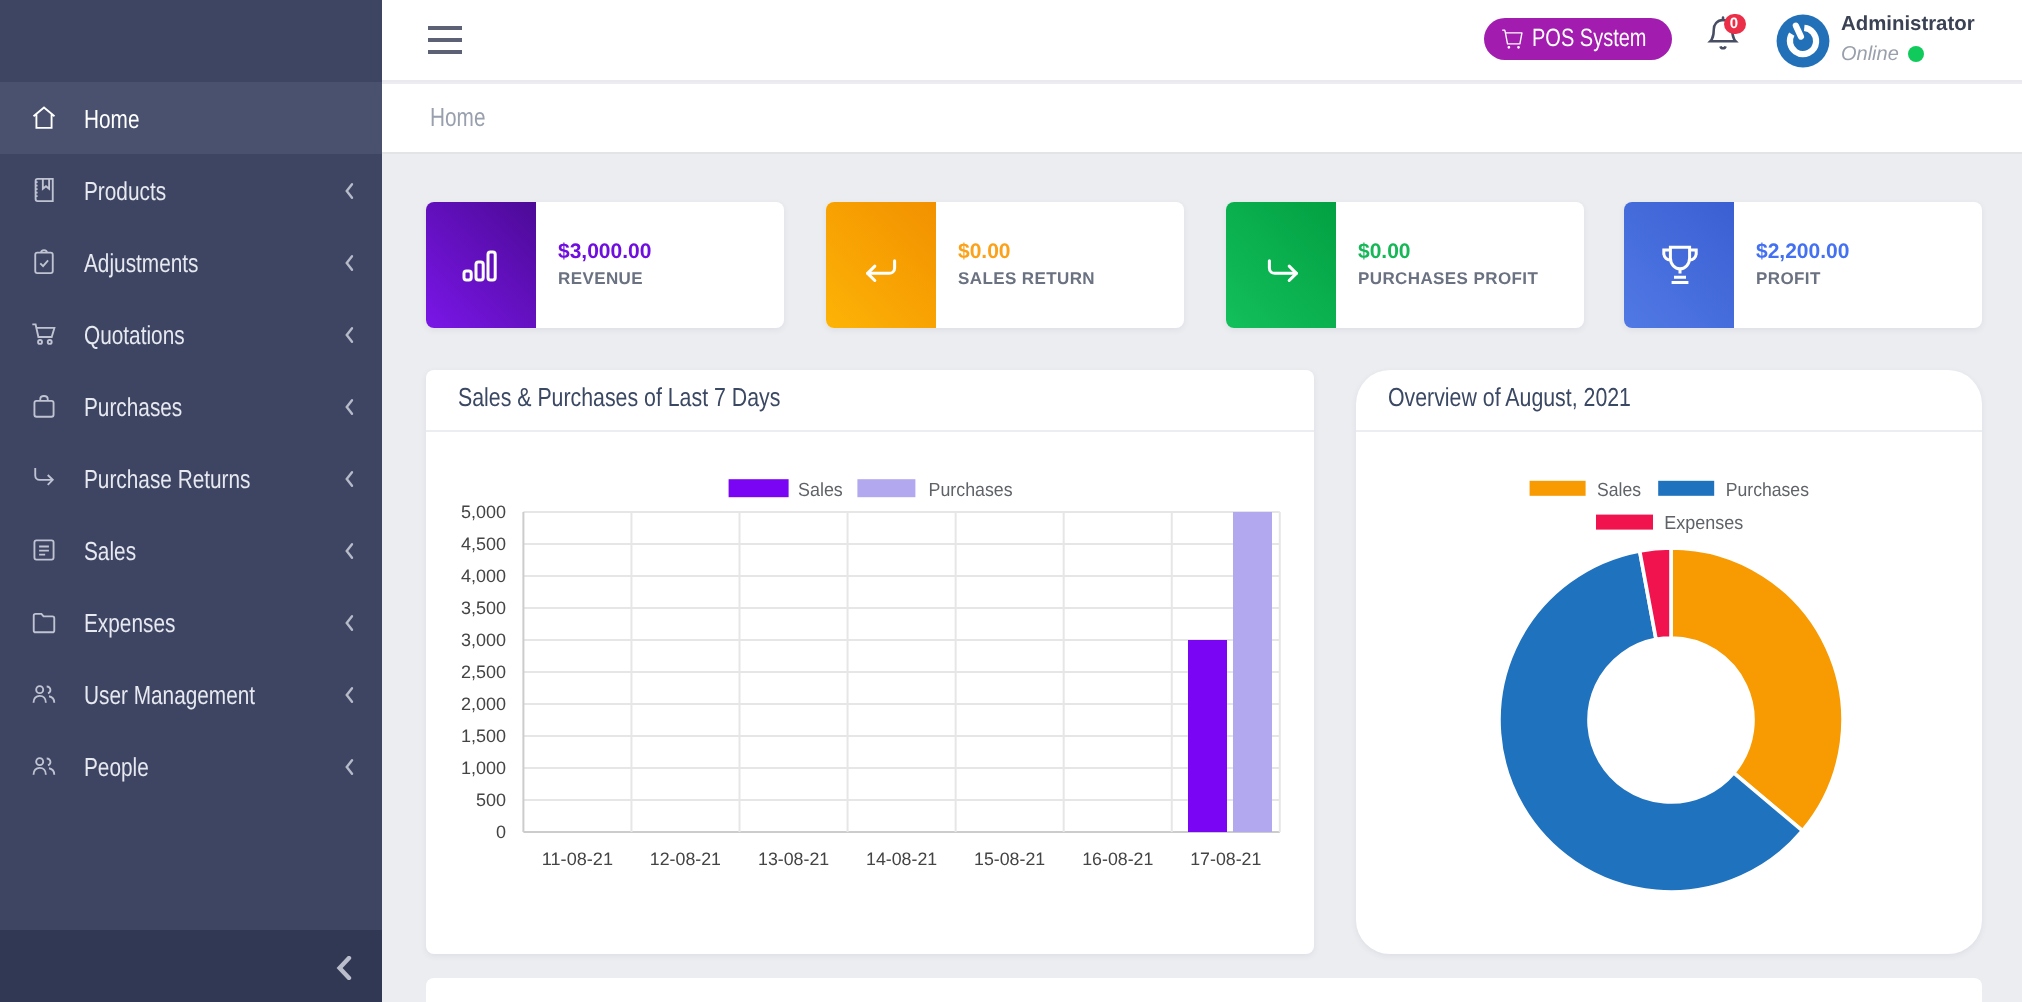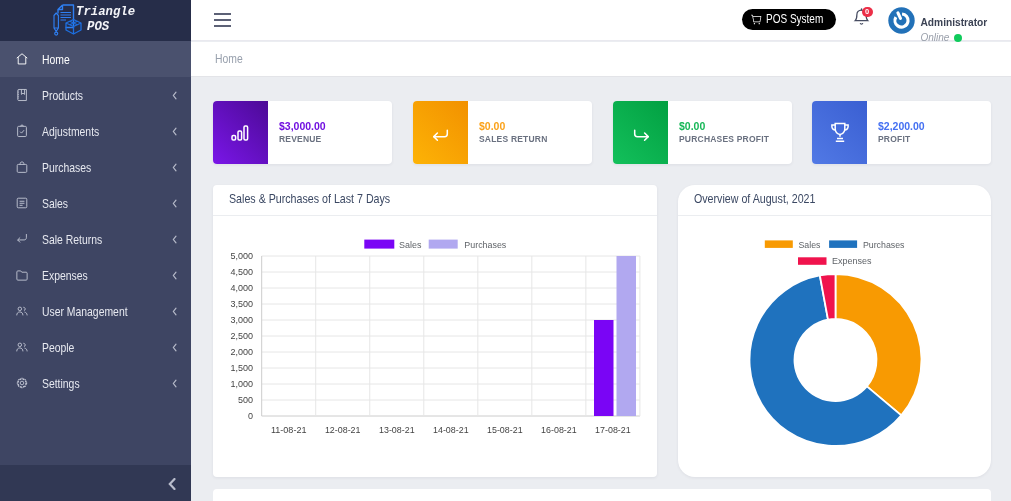--- a/index.html
+++ b/index.html
@@ -19,27 +19,27 @@
 .mi .ic { position:absolute; left:15px; top:11px; width:14px; height:14px; }
 .mi .lbl { position:absolute; left:42px; top:11px; }
 .mi .chev { position:absolute; right:14px; top:14px; width:5px; height:9px; }
 #sfoot { position:absolute; left:0; top:465px; width:191px; height:36px; background:#313854; }
 #sfoot svg { position:absolute; right:15px; top:13px; }
 
 
 #header { position:absolute; left:191px; top:0; width:820px; height:41px; background:#fff; border-bottom:1px solid #e9e9ef; }
 #burger { position:absolute; left:22.5px; top:13px; width:17px; height:14px; }
 #burger span { display:block; height:1.5px; background:#5c6176; margin-bottom:4.5px; }
-#posbtn { position:absolute; left:550.5px; top:8.5px; width:94px; height:21px; background:#000000; border-radius:10.5px; color:#fff; }
+#posbtn { position:absolute; left:550.5px; top:8.5px; width:94px; height:21px; background:#a21caf; border-radius:10.5px; color:#fff; }
 #posbtn svg { position:absolute; left:9.5px; top:5px; }
 #posbtn .bt { position:absolute; left:24.5px; top:3.5px; font-size:12.5px; }
 #bell { position:absolute; left:662px; top:7px; }
 #badge { position:absolute; left:670.5px; top:6.5px; width:11px; height:10.5px; background:#ec2f48; border-radius:6px; color:#fff; font-weight:bold; text-align:center; line-height:10.5px; font-size:7.5px; }
 #avatar { position:absolute; left:696.5px; top:6.5px; }
-#uname { position:absolute; left:729.5px; top:5px;margin-top:10px; }
+#uname { position:absolute; left:729.5px; top:5px; }
 #uname .n { font-size:10.2px; font-weight:bold; color:#3b4254; line-height:16px; }
 #uname .o { font-size:10px; font-style:italic; color:#9aa0ab; line-height:14px; }
 #uname .dot { display:inline-block; width:8px; height:8px; border-radius:4px; background:#10cb5c; vertical-align:-1px; margin-left:5px; }
 
 
 #crumb { position:absolute; left:191px; top:42px; width:820px; height:35px; background:#fff; border-bottom:1px solid #e3e4e8; }
 #crumb .t { position:absolute; left:24px; top:8.5px; font-size:13px; color:#98a0ad; }
 
 
 .stat { position:absolute; top:101px; width:179px; height:63px; background:#fff; border-radius:4px; box-shadow:0 1px 3px rgba(60,70,90,.08); }
@@ -61,37 +61,20 @@
 .card .hd { position:absolute; left:0; top:0; right:0; height:31px; border-bottom:1px solid #ebedf0; }
 .card .hd .cx { position:absolute; left:15.5px; top:6px; font-size:13px; color:#3b4863; transform:scaleX(0.82); }
 .card svg.body { position:absolute; left:0; top:31px; }
 
 #strip { position:absolute; left:213px; top:489px; width:778px; height:12px; background:#fff; border-radius:4px 4px 0 0; }
 </style>
 </head>
 <body>
 
 <div id="sidebar">
-  <div id="logo">
-    <svg class="mark" width="33" height="34" viewBox="0 0 33 34">
-      <g fill="none" stroke="#2e7ff2" stroke-width="1.4" stroke-linejoin="round">
-        <path d="M10.5 2 L21.5 2 L21.5 24.5 L13.5 24.5"></path>
-        <path d="M10.5 2 L6 6.5 L6 10.5 M10.5 2 L10.5 6.5 L6 6.5"></path>
-        <path d="M8.5 9.5 L19 9.5 M8.5 12 L19 12 M8.5 14.5 L19 14.5 M8.5 17 L14 17" stroke-width="1.1"></path>
-        <path d="M2 12.5 L4.2 10 L6.4 12.5 L6.4 25 L4.2 28.5 L2 25 Z M2 25 L6.4 25" stroke-width="1.15"></path>
-        <circle cx="4.2" cy="30.6" r="1.5" stroke-width="1.15"></circle>
-        <path d="M14 20 L21.5 16.5 L29 20 L29 27 L21.5 31 L14 27 Z M14 20 L21.5 23.5 L29 20 M21.5 23.5 L21.5 31" stroke="#1d6fe0" stroke-width="1.3"></path>
-        <path d="M17.7 18.2 L25.4 21.8 M25.4 18.2 L17.7 21.8" stroke="#1d6fe0" stroke-width="1.1"></path>
-      </g>
-    </svg>
-    <div class="lt">
-        <div>Triangle</div>
-        <div class="l2">POS</div>
-      </div>
-  </div>
   <div class="menu" id="menu">
       <div class="mi active">
     <svg class="ic" viewBox="0 0 24 24" fill="none" stroke="#ffffff" stroke-width="1.6" style="color:#ffffff">
           <path d="M3 10.5 L12 3 L21 10.5 M5.5 8.8 L5.5 20.5 L18.5 20.5 L18.5 8.8" fill="none"></path>
         </svg>
     <span class="lbl cx">Home</span>
 
   </div>
       <div class="mi">
     <svg class="ic" viewBox="0 0 24 24" fill="none" stroke="#c0c4d2" stroke-width="1.6" style="color:#c0c4d2">
@@ -110,44 +93,55 @@
           <path d="M9.5 4 C9.5 2.6 10.5 1.8 12 1.8 C13.5 1.8 14.5 2.6 14.5 4" fill="none"></path>
           <path d="M8.8 13.2 L11.2 15.6 L15.5 10.6" fill="none"></path>
         </svg>
     <span class="lbl cx">Adjustments</span>
     <svg class="chev" viewBox="0 0 6 12">
           <path d="M5 1.5 L1.5 6 L5 10.5" fill="none" stroke="#b6bac9" stroke-width="1.6" stroke-linecap="round"></path>
         </svg>
   </div>
       <div class="mi">
     <svg class="ic" viewBox="0 0 24 24" fill="none" stroke="#c0c4d2" stroke-width="1.6" style="color:#c0c4d2">
+          <path d="M2 3.8 L4.8 3.8 L7.2 14.6 L18.6 14.6 L20.9 6.8 L5.7 6.8" fill="none"></path>
+          <circle cx="8.6" cy="18.8" r="1.7" fill="none"></circle>
+          <circle cx="16.9" cy="18.8" r="1.7" fill="none"></circle>
+        </svg>
+    <span class="lbl cx">Quotations</span>
+    <svg class="chev" viewBox="0 0 6 12">
+          <path d="M5 1.5 L1.5 6 L5 10.5" fill="none" stroke="#b6bac9" stroke-width="1.6" stroke-linecap="round"></path>
+        </svg>
+  </div>
+      <div class="mi">
+    <svg class="ic" viewBox="0 0 24 24" fill="none" stroke="#c0c4d2" stroke-width="1.6" style="color:#c0c4d2">
           <rect x="3.8" y="7.6" width="16.4" height="13.6" rx="1.8" fill="none"></rect>
           <path d="M8.8 7.6 L8.8 6.2 C8.8 4.6 9.9 3.4 12 3.4 C14.1 3.4 15.2 4.6 15.2 6.2 L15.2 7.6" fill="none"></path>
         </svg>
     <span class="lbl cx">Purchases</span>
     <svg class="chev" viewBox="0 0 6 12">
           <path d="M5 1.5 L1.5 6 L5 10.5" fill="none" stroke="#b6bac9" stroke-width="1.6" stroke-linecap="round"></path>
         </svg>
   </div>
       <div class="mi">
     <svg class="ic" viewBox="0 0 24 24" fill="none" stroke="#c0c4d2" stroke-width="1.6" style="color:#c0c4d2">
+          <path d="M4.5 3.5 L4.5 9.8 C4.5 12 6.1 13.6 8.3 13.6 L19.5 13.6" fill="none"></path>
+          <path d="M15.2 9.4 L19.5 13.6 L15.2 17.9" fill="none"></path>
+        </svg>
+    <span class="lbl cx">Purchase Returns</span>
+    <svg class="chev" viewBox="0 0 6 12">
+          <path d="M5 1.5 L1.5 6 L5 10.5" fill="none" stroke="#b6bac9" stroke-width="1.6" stroke-linecap="round"></path>
+        </svg>
+  </div>
+      <div class="mi">
+    <svg class="ic" viewBox="0 0 24 24" fill="none" stroke="#c0c4d2" stroke-width="1.6" style="color:#c0c4d2">
           <rect x="3.8" y="3.8" width="16.4" height="16.4" rx="1.8" fill="none"></rect>
           <path d="M7.8 9 L16.2 9 M7.8 12.5 L16.2 12.5 M7.8 16 L13 16" fill="none"></path>
         </svg>
     <span class="lbl cx">Sales</span>
-    <svg class="chev" viewBox="0 0 6 12">
-          <path d="M5 1.5 L1.5 6 L5 10.5" fill="none" stroke="#b6bac9" stroke-width="1.6" stroke-linecap="round"></path>
-        </svg>
-  </div>
-      <div class="mi">
-    <svg class="ic" viewBox="0 0 24 24" fill="none" stroke="#c0c4d2" stroke-width="1.6" style="color:#c0c4d2">
-          <path d="M19.5 3.5 L19.5 9.8 C19.5 12 17.9 13.6 15.7 13.6 L4.5 13.6" fill="none"></path>
-          <path d="M8.8 9.4 L4.5 13.6 L8.8 17.9" fill="none"></path>
-        </svg>
-    <span class="lbl cx">Sale Returns</span>
     <svg class="chev" viewBox="0 0 6 12">
           <path d="M5 1.5 L1.5 6 L5 10.5" fill="none" stroke="#b6bac9" stroke-width="1.6" stroke-linecap="round"></path>
         </svg>
   </div>
       <div class="mi">
     <svg class="ic" viewBox="0 0 24 24" fill="none" stroke="#c0c4d2" stroke-width="1.6" style="color:#c0c4d2">
           <path d="M3.2 6.8 L3.2 19.2 C3.2 20 3.9 20.8 4.8 20.8 L19.2 20.8 C20.1 20.8 20.8 20 20.8 19.2 L20.8 8.8 C20.8 8 20.1 7.2 19.2 7.2 L11.6 7.2 L9.8 5 L4.8 5 C4 5 3.2 5.8 3.2 6.6 Z" fill="none"></path>
         </svg>
     <span class="lbl cx">Expenses</span>
     <svg class="chev" viewBox="0 0 6 12">
@@ -167,31 +161,20 @@
         </svg>
   </div>
       <div class="mi">
     <svg class="ic" viewBox="0 0 24 24" fill="none" stroke="#c0c4d2" stroke-width="1.6" style="color:#c0c4d2">
           <circle cx="8.3" cy="8.3" r="3" fill="none"></circle>
           <path d="M3 19.5 C3 15.8 5.2 13.6 8.3 13.6 C11.4 13.6 13.6 15.8 13.6 19.5" fill="none"></path>
           <path d="M14.3 5.6 C16.1 5.6 17.5 6.9 17.5 8.6 C17.5 10 16.6 11 15.4 11.4" fill="none"></path>
           <path d="M16.3 13.9 C19 14.4 20.8 16.4 20.8 19.5" fill="none"></path>
         </svg>
     <span class="lbl cx">People</span>
-    <svg class="chev" viewBox="0 0 6 12">
-          <path d="M5 1.5 L1.5 6 L5 10.5" fill="none" stroke="#b6bac9" stroke-width="1.6" stroke-linecap="round"></path>
-        </svg>
-  </div>
-      <div class="mi">
-    <svg class="ic" viewBox="0 0 24 24" fill="none" stroke="#c0c4d2" stroke-width="1.6" style="color:#c0c4d2">
-          <circle cx="12" cy="12" r="3.1" fill="none"></circle>
-          <path d="M12 2.2 L13.5 4.9 L10.5 4.9 Z M12 21.8 L13.5 19.1 L10.5 19.1 Z M2.2 12 L4.9 10.5 L4.9 13.5 Z M21.8 12 L19.1 10.5 L19.1 13.5 Z M5.1 5.1 L8 6.1 L6.1 8 Z M18.9 18.9 L16 17.9 L17.9 16 Z M18.9 5.1 L17.9 8 L16 6.1 Z M5.1 18.9 L6.1 16 L8 17.9 Z" fill="currentColor" stroke="none"></path>
-          <circle cx="12" cy="12" r="7.1" fill="none" stroke-width="2.6" stroke-dasharray="3.4 2.2"></circle>
-        </svg>
-    <span class="lbl cx">Settings</span>
     <svg class="chev" viewBox="0 0 6 12">
           <path d="M5 1.5 L1.5 6 L5 10.5" fill="none" stroke="#b6bac9" stroke-width="1.6" stroke-linecap="round"></path>
         </svg>
   </div>
     </div>
   <div id="sfoot">
     <svg width="8" height="12" viewBox="0 0 8 12">
         <path d="M6.5 1 L1.8 6 L6.5 11" fill="none" stroke="#b9bdcc" stroke-width="2.2" stroke-linecap="round"></path>
       </svg>
   </div>

